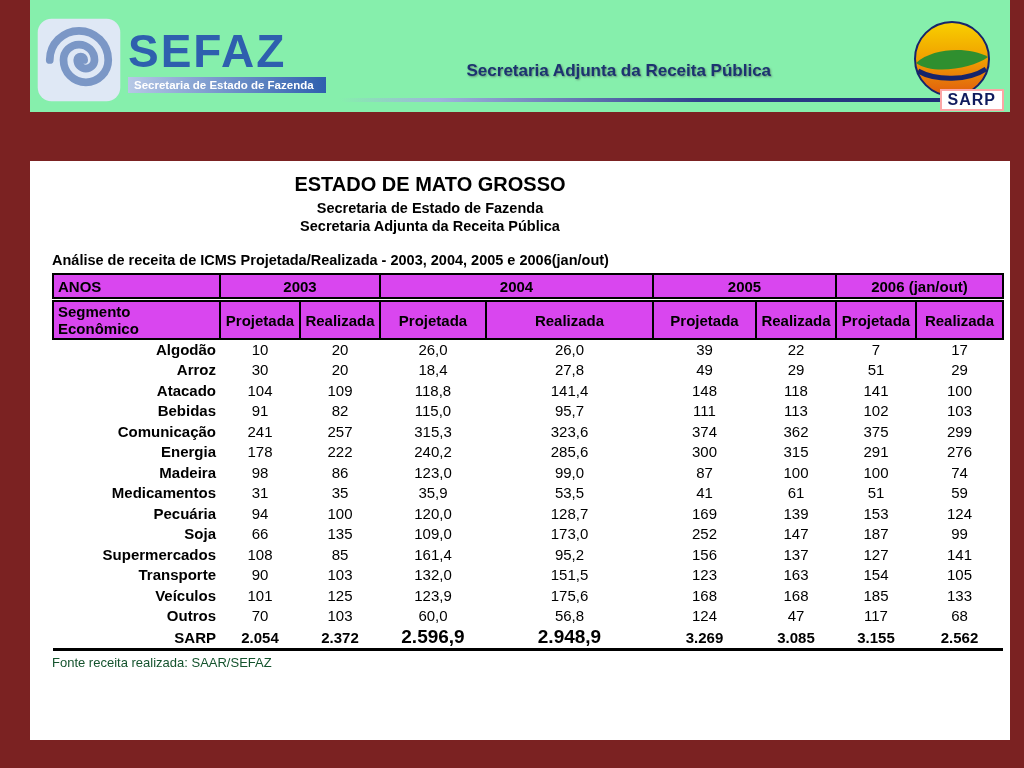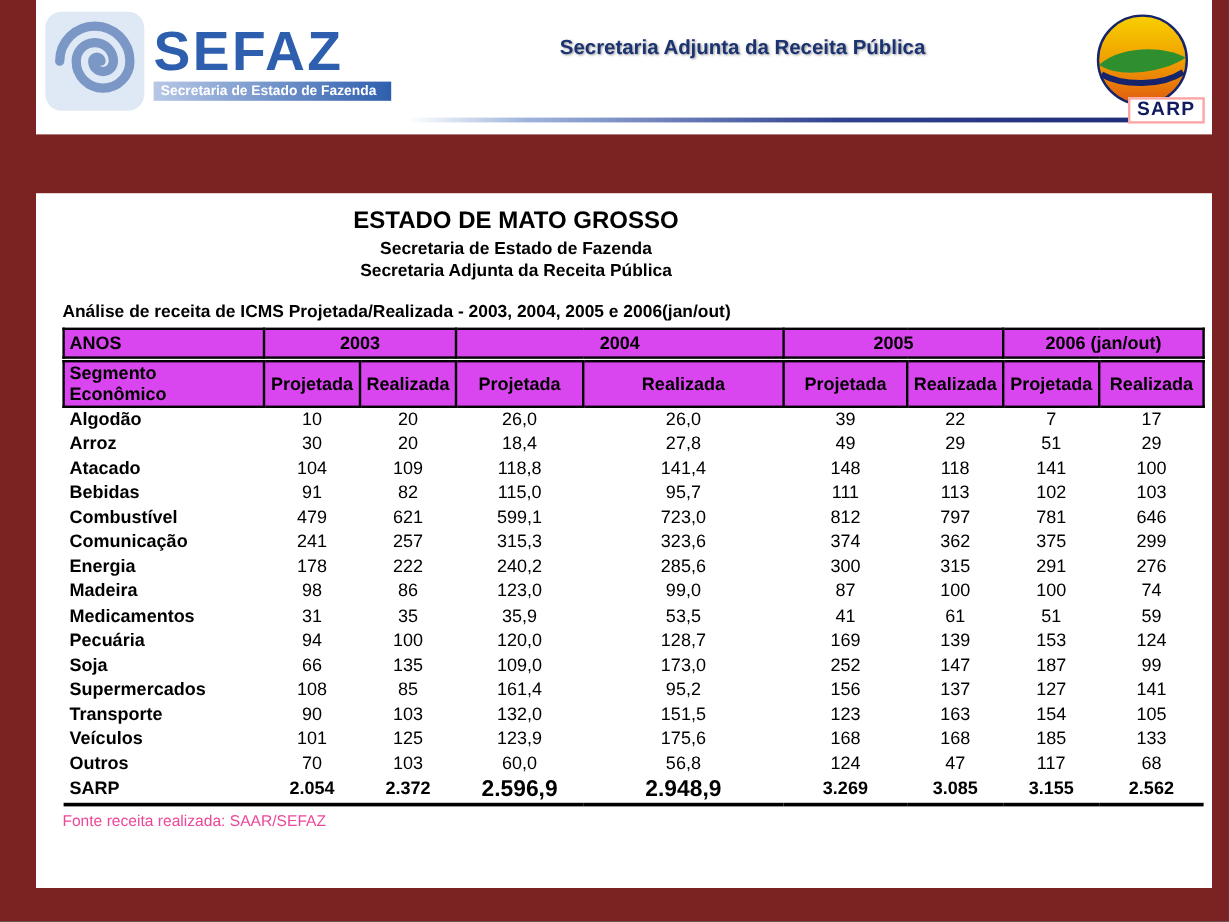--- a/index.html
+++ b/index.html
@@ -2,22 +2,22 @@
 <html><head>
 <meta charset="utf-8">
 <style>
   * { margin:0; padding:0; box-sizing:border-box; }
   html,body { background:#4a4a4a; }
   body { width:1024px; height:768px; font-family:"Liberation Sans",sans-serif; }
 
   .slide { position:relative; width:1024px; height:768px; background:#7b2222; overflow:hidden; }
 
   
-  .header { position:absolute; left:30px; right:14px; top:0; height:112px; background:#ffffff;
-            display:flex; align-items:flex-start; padding:8px 12px 0 6px; }
+  .header { position:absolute; left:30px; right:14px; top:0; height:112px; background:#86efac;
+            display:flex; align-items:center; padding:8px 12px 0 6px; }
   .header-rule { position:absolute; bottom:10px; left:310px; right:18px; height:4px; z-index:0;
             background:linear-gradient(to right, rgba(255,255,255,0), #9fb4dd 15%, #31418f 55%, #1b2a73 100%); }
 
   .sefaz-logo { display:flex; align-items:center; z-index:1; }
   .sefaz-text-block { margin-left:6px; }
   .sefaz-name { font-size:46px; font-weight:bold; color:#2e5fae; letter-spacing:2px; line-height:1; }
   .sefaz-sub { margin-top:3px; background:linear-gradient(to right,#b7c8e6,#2e5fae);
                color:#ffffff; font-size:11.5px; font-weight:bold; padding:2px 12px 2px 6px; white-space:nowrap; }
 
   .header-title { flex:1; text-align:center; margin-top:22px; font-size:17px; font-weight:bold;
@@ -48,25 +48,25 @@
 
   table.icms { border-collapse:collapse; table-layout:fixed; width:950px; }
   table.icms th { border:2px solid #000; font-size:15px; font-weight:bold; padding:1px 4px;
                   text-align:center; background:#d946ef; }
   table.icms th.th-left { text-align:left; }
   tr.year-row th { height:24px; }
   tr.sub-row th { height:28px; }
   tr.spacer td { border:none; height:3px; padding:0; }
 
   table.icms tbody td { font-size:15px; height:20.5px; padding:0 4px; text-align:center; vertical-align:middle; }
-  table.icms tbody td.seg { text-align:left; font-weight:bold; padding-left:5px; }
+  table.icms tbody td.seg { text-align:right; font-weight:bold; padding-left:5px; }
   tr.total-row td { font-weight:bold; border-bottom:3px solid #000; height:27px; }
   tr.total-row td.big { font-size:19px; }
 
-  .source { font-size:13px; margin-top:4px; color:#ec4899; }
+  .source { font-size:13px; margin-top:4px; color:#14532d; }
 </style>
 </head>
 <body>
 
 <div class="slide">
 
   <div class="header">
     <div class="header-rule"></div>
 
     <div class="sefaz-logo">
@@ -185,31 +185,20 @@
               <td class="num">91</td>
               <td class="num">82</td>
               <td class="num">115,0</td>
               <td class="num">95,7</td>
               <td class="num">111</td>
               <td class="num">113</td>
               <td class="num">102</td>
               <td class="num">103</td>
             </tr>
             <tr class="data-row">
-              <td class="seg">Combustível</td>
-              <td class="num">479</td>
-              <td class="num">621</td>
-              <td class="num">599,1</td>
-              <td class="num">723,0</td>
-              <td class="num">812</td>
-              <td class="num">797</td>
-              <td class="num">781</td>
-              <td class="num">646</td>
-            </tr>
-            <tr class="data-row">
               <td class="seg">Comunicação</td>
               <td class="num">241</td>
               <td class="num">257</td>
               <td class="num">315,3</td>
               <td class="num">323,6</td>
               <td class="num">374</td>
               <td class="num">362</td>
               <td class="num">375</td>
               <td class="num">299</td>
             </tr>

